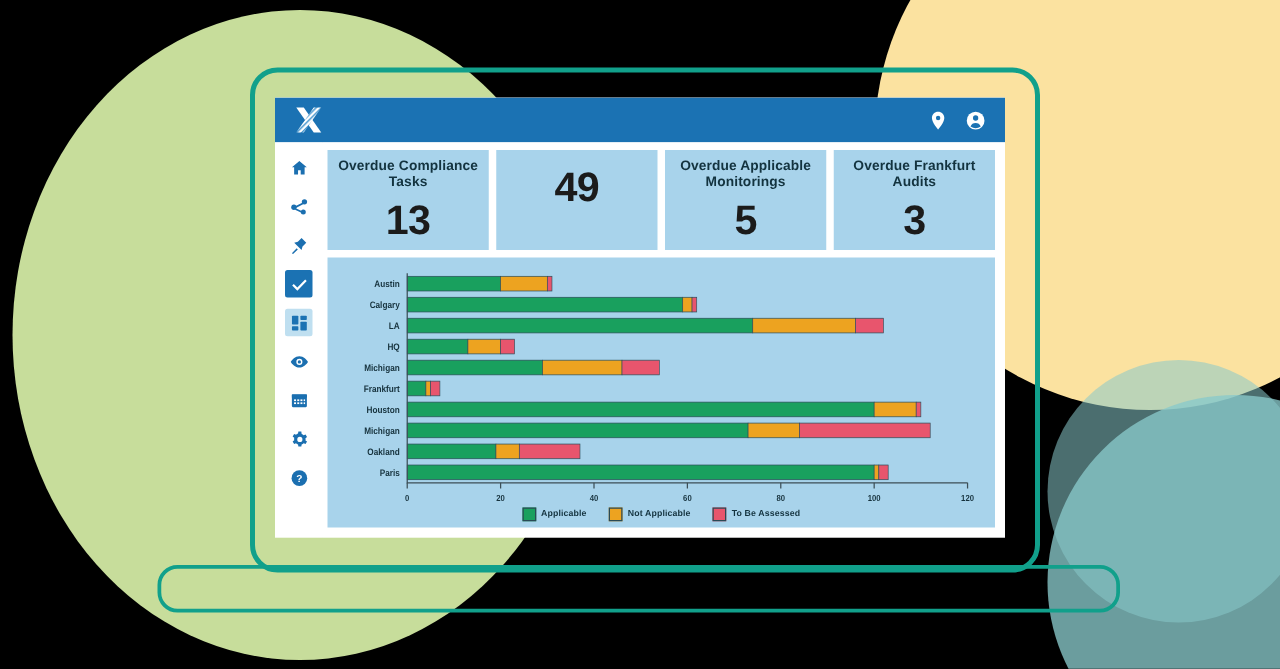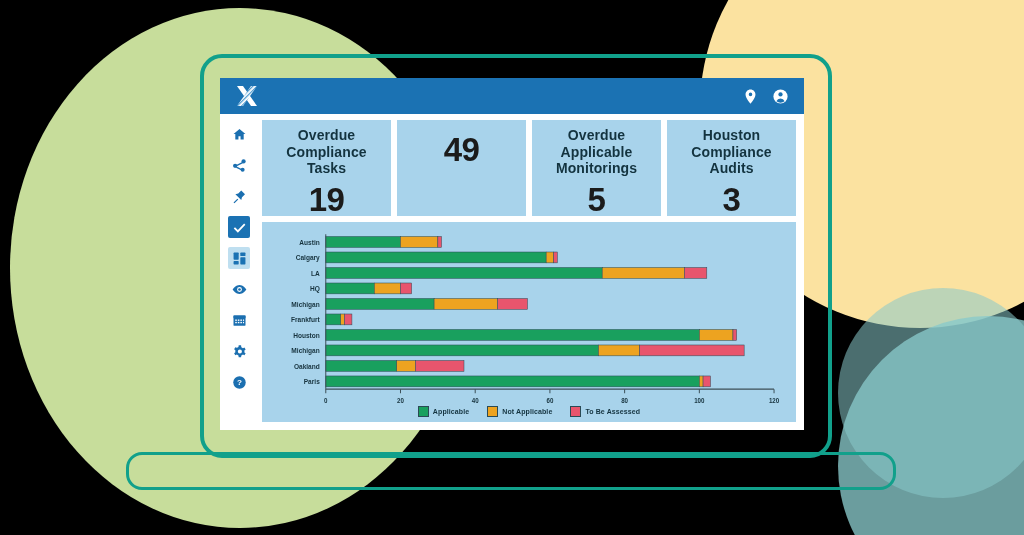--- a/index.html
+++ b/index.html
@@ -61,21 +61,21 @@
     padding:6px 8px 8px 4px;gap:6px;background:#fff;
   }
 
   
   #kpi-row{display:flex;gap:6px;flex:0 0 80px;}
   .kpi-card{
     flex:1;background:#a8d3eb;display:flex;flex-direction:column;
     align-items:center;justify-content:flex-start;padding-top:7px;cursor:pointer;
   }
   .kpi-title{
-    font-size:14px;font-weight:700;color:#13333f;text-align:center;line-height:1.18;
+    font-size:11px;font-weight:700;color:#13333f;text-align:center;line-height:1.18;
     letter-spacing:.1px;padding:0 4px;
   }
   .kpi-value{
     font-size:33px;font-weight:700;color:#1b1b1b;line-height:1;margin-top:6px;
     letter-spacing:-.5px;
   }
 
   
   #chart-panel{
     flex:1;background:#a8d3eb;position:relative;min-height:0;padding:8px 10px 4px 6px;
@@ -209,31 +209,31 @@
             <text x="12" y="16.6" text-anchor="middle" font-size="13" font-weight="700" fill="#ffffff" font-family="Liberation Sans, sans-serif">?</text>
           </svg>
         </div>
       </div>
 
       <div id="content">
 
         <div id="kpi-row">
           <div class="kpi-card">
             <div class="kpi-title">Overdue Compliance Tasks</div>
-            <div class="kpi-value">19</div>
+            <div class="kpi-value">13</div>
           </div>
           <div class="kpi-card">
             <div class="kpi-value">49</div>
           </div>
           <div class="kpi-card">
             <div class="kpi-title">Overdue Applicable Monitorings</div>
             <div class="kpi-value">5</div>
           </div>
           <div class="kpi-card">
-            <div class="kpi-title">Houston Compliance Audits</div>
+            <div class="kpi-title">Overdue Frankfurt Audits</div>
             <div class="kpi-value">3</div>
           </div>
         </div>
 
         <div id="chart-panel">
           <svg id="chart-svg" viewBox="0 0 520 180" preserveAspectRatio="none">
               <text x="52" y="14" text-anchor="end" font-size="6.6" font-weight="700" fill="#16323d" font-family="Liberation Sans, sans-serif">Austin</text>
               <rect x="58" y="6.220000000000001" width="75" height="10.36" fill="#19a05e" stroke="#2c4d59" stroke-width="0.5"></rect>
               <rect x="133" y="6.220000000000001" width="37.5" height="10.36" fill="#eda320" stroke="#2c4d59" stroke-width="0.5"></rect>
               <rect x="170.5" y="6.220000000000001" width="3.75" height="10.36" fill="#e8556d" stroke="#2c4d59" stroke-width="0.5"></rect>

